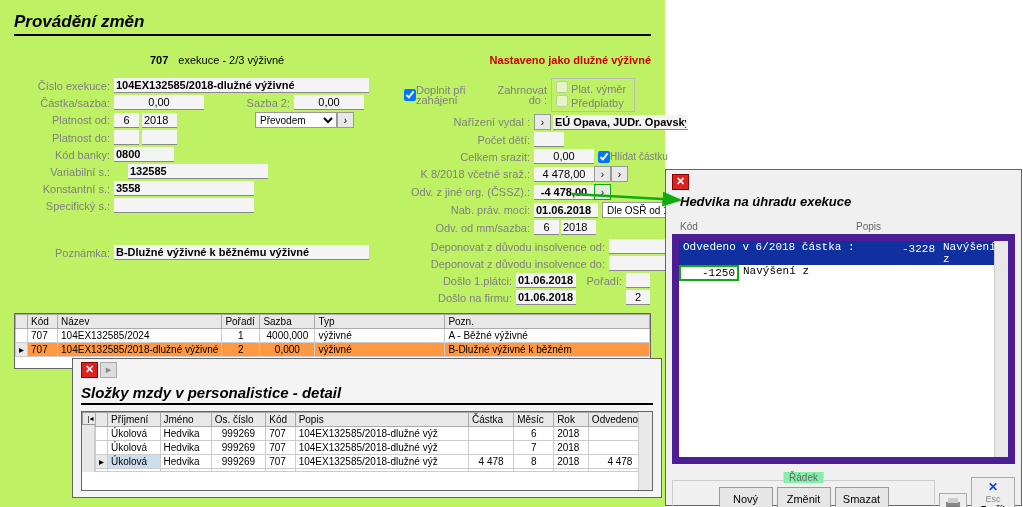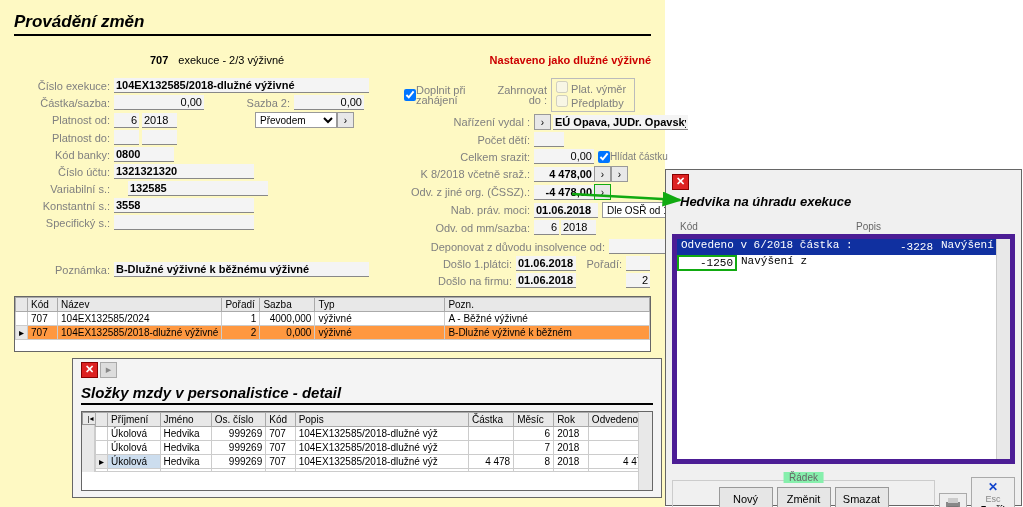--- a/index.html
+++ b/index.html
@@ -8,21 +8,21 @@
     font-size: 11px;
     background: #fff;
     width: 1023px;
     height: 507px;
     position: relative;
     overflow: hidden;
   }
   .main-window {
     left: 0; top: 0;
     width: 665px; height: 507px;
-    background: #fef9c3;
+    background: #bef264;
     padding: 8px 14px;
   }
   .title-lg {
     font-size: 17px;
     font-weight: bold;
     font-style: italic;
     padding: 4px 0 2px 0;
     border-bottom: 2px solid #000;
     margin-bottom: 18px;
   }
@@ -51,21 +51,21 @@
     padding: 0 2px;
   }
   .red-text { color: #c00; font-weight: bold; }
   .check { width: 12px; height: 12px; }
   .sel {
     height: 16px;
     font-size: 10px;
     background: #fff;
     border: 1px solid #999;
   }
-  .ralign { text-align: right; }
+  .ralign { text-align: center; }
   
   .grid {
     border: 1px solid #666;
     background: #fff;
     font-size: 10px;
   }
   .grid table { border-collapse: collapse; width: 100%; }
   .grid th {
     background: #e8e8e8;
     border: 1px solid #aaa;
@@ -122,21 +122,21 @@
     top: 169px;
     width: 357px;
     height: 337px;
     background: #f0f0f0;
     border: 1px solid #666;
     padding: 4px 6px;
   }
   .right-title { font-size: 13px; font-weight: bold; font-style: italic; margin: 4px 0 10px 8px; }
   .right-list {
     background: #fff;
-    border: 5px solid #4c1d95;
+    border: 7px solid #4c1d95;
     height: 230px;
     font-family: "Courier New", monospace;
     font-size: 11px;
     overflow: hidden;
     position: relative;
   }
   .right-list-head {
     display: flex;
     color: #666;
     font-size: 10px;
@@ -250,24 +250,20 @@
       <div class="row">
         <div class="lbl" style="width:100px">Platnost do:</div>
         <input class="inp-flat" style="width: 25px;">
         <input class="inp-flat" style="width: 35px; margin-left: 3px;">
       </div>
       <div class="row">
         <div class="lbl" style="width:100px">Kód banky:</div>
         <input class="inp-flat" style="width: 60px; font-weight: bold;" value="0800">
       </div>
       <div class="row">
-        <div class="lbl" style="width:100px">Číslo účtu:</div>
-        <input class="inp-flat" style="width: 140px; font-weight: bold;" value="1321321320">
-      </div>
-      <div class="row">
         <div class="lbl" style="width:100px">Variabilní s.:</div>
         <input class="inp-flat" style="width: 140px; font-weight: bold; margin-left: 14px;" value="132585">
       </div>
       <div class="row">
         <div class="lbl" style="width:100px">Konstantní s.:</div>
         <input class="inp-flat" style="width: 140px; font-weight: bold;" value="3558">
       </div>
       <div class="row">
         <div class="lbl" style="width:100px">Specifický s.:</div>
         <input class="inp-flat" style="width: 140px;">
@@ -299,41 +295,45 @@
         <input class="inp-flat" style="width: 30px;">
       </div>
       <div class="row">
         <div class="lbl" style="width:130px">Celkem srazit:</div>
         <input class="inp-flat ralign" style="width: 60px;" value="0,00">
         <input type="checkbox" class="check" checked="" style="margin-left: 4px;">
         <span class="lbl" style="font-size:10px">Hlídat částku</span>
       </div>
       <div class="row">
         <div class="lbl" style="width:130px">K 8/2018 včetně sraž.:</div>
-        <input class="inp-flat ralign" style="width: 60px; font-weight: bold;" value="4 478,00">
+        <input class="inp-flat ralign" style="width: 60px; font-weight: normal;" value="4 478,00">
         <button class="btn-s">›</button>
         <button class="btn-s">›</button>
       </div>
       <div class="row">
         <div class="lbl" style="width:130px">Odv. z jiné org. (ČSSZ).:</div>
         <input class="inp-flat ralign" style="width: 60px; font-weight: bold;" value="-4 478,00">
         <button class="btn-s" style="border-color:#1a1">›</button>
       </div>
       <div class="row">
         <div class="lbl" style="width:130px">Nab. práv. moci:</div>
         <input class="inp-flat" style="width: 64px; font-weight: bold;" value="01.06.2018">
         <select class="sel" style="width:108px;margin-left:4px"><option>Dle OSŘ od 1.9.2015</option></select>
       </div>
       <div class="row">
         <div class="lbl" style="width:130px">Odv. od mm/sazba:</div>
         <input class="inp-flat ralign" style="width: 25px;" value="6">
         <input class="inp-flat" style="width: 35px; margin-left: 2px;" value="2018">
       </div>
       <div class="row" style="margin-top:4px">
         <div class="lbl" style="width:205px">Deponovat z důvodu insolvence od:</div>
+        <input class="inp-flat" style="width: 60px;">
+      </div>
+      <div class="row">
+        <div class="lbl" style="width:205px">Deponovat z důvodu insolvence do:</div>
         <input class="inp-flat" style="width: 60px;">
       </div>
       <div class="row">
         <div class="lbl" style="width:112px">Došlo 1.plátci:</div>
         <input class="inp-flat" style="width: 60px; font-weight: bold;" value="01.06.2018">
         <div class="lbl" style="width:50px">Pořadí:</div>
         <input class="inp-flat" style="width: 24px;">
       </div>
       <div class="row">
         <div class="lbl" style="width:112px">Došlo na firmu:</div>

